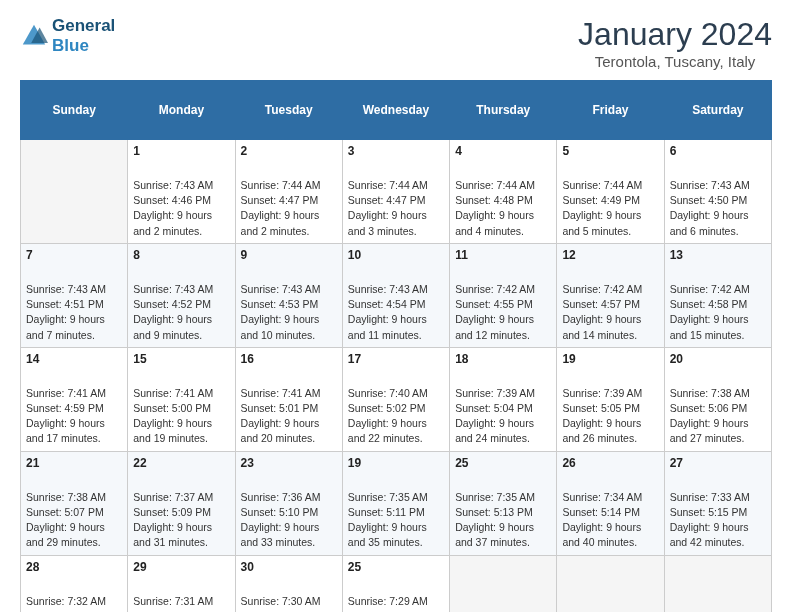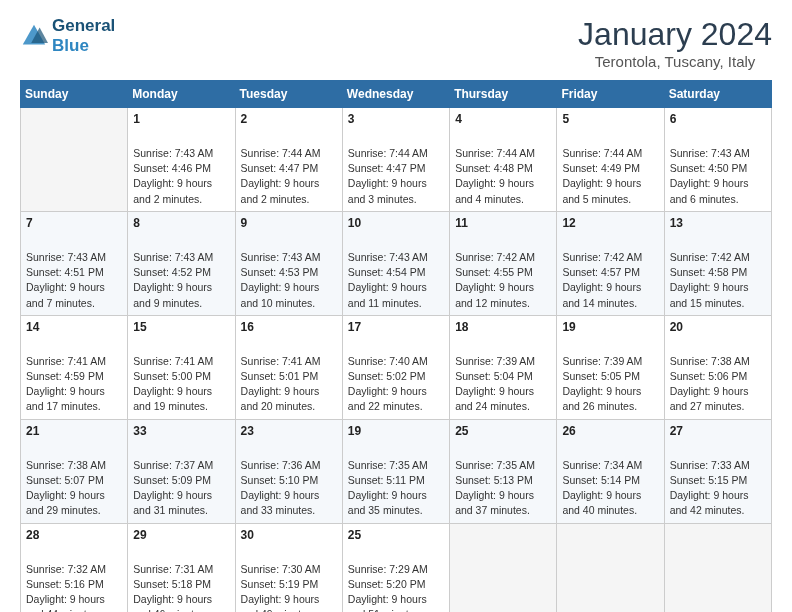--- a/index.html
+++ b/index.html
@@ -44,22 +44,22 @@
       color: #555;
     }
     .calendar {
       width: 100%;
       border-collapse: collapse;
       font-size: 11px;
     }
     .calendar th {
       background: #2e6da4;
       color: #fff;
-      padding: 6px 4px;
-      text-align: left;
+      padding: 22px 4px;
+      text-align: center;
       font-size: 12px;
       font-weight: bold;
       border: 1px solid #2e6da4;
     }
     .calendar td {
       border: 1px solid #ccc;
       vertical-align: top;
       padding: 4px 5px;
       width: 14.28%;
       height: 80px;
@@ -276,21 +276,21 @@
         </tr>
         <tr>
           <td>
             <div class="day-number">21</div>
             <div class="day-info" style="white-space: pre-line;">Sunrise: 7:38 AM
 Sunset: 5:07 PM
 Daylight: 9 hours
 and 29 minutes.</div>
           </td>
           <td>
-            <div class="day-number">33</div>
+            <div class="day-number">22</div>
             <div class="day-info" style="white-space: pre-line;">Sunrise: 7:37 AM
 Sunset: 5:09 PM
 Daylight: 9 hours
 and 31 minutes.</div>
           </td>
           <td>
             <div class="day-number">23</div>
             <div class="day-info" style="white-space: pre-line;">Sunrise: 7:36 AM
 Sunset: 5:10 PM
 Daylight: 9 hours

